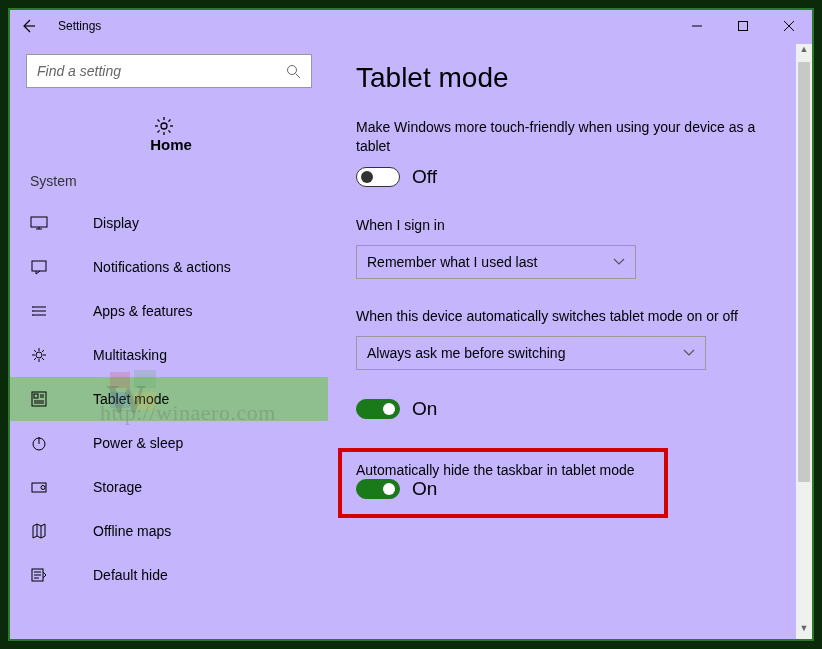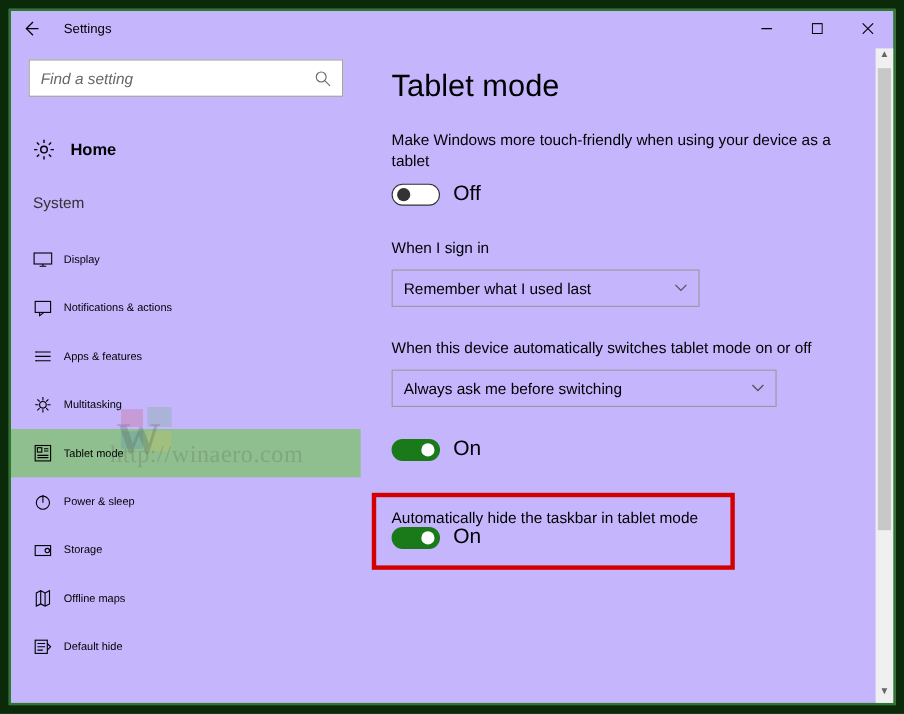--- a/index.html
+++ b/index.html
@@ -25,52 +25,52 @@
   .titlebar {
     height: 32px;
     display: flex;
     align-items: center;
     padding: 0 0 0 10px;
   }
   .titlebar .back { width: 28px; text-align: center; font-size: 14px; cursor: default; }
   .titlebar .title { margin-left: 10px; font-size: 12px; flex: 1; }
   .titlebar .winbtn { width: 46px; height: 32px; display: flex; align-items: center; justify-content: center; }
   .body { flex: 1; display: flex; min-height: 0; }
-  .sidebar { width: 318px; padding: 12px 0 0 0; display: flex; flex-direction: column; gap: 10px; }
+  .sidebar { width: 318px; padding: 12px 0 0 0; display: flex; flex-direction: column; }
   .searchwrap { margin: 0 16px 20px 16px; }
   .search {
     width: 100%; height: 34px;
     border: 1px solid #999;
     background: #fff;
     display: flex; align-items: center;
     padding: 0 10px;
   }
   .search span.ph { flex: 1; color: #666; font-style: italic; }
   .search .sicon { color: #666; }
   .home {
     display: flex; align-items: center;
     padding: 8px 16px 16px 20px;
-    font-weight: 600; font-size: 15px;
+    font-weight: 600; font-size: 15px; flex-direction: column;
   }
   .home .gear { margin-right: 14px; }
   .section-label {
     padding: 4px 16px 8px 20px;
     color: #333; font-size: 14px;
     margin-bottom: 4px;
   }
   .navlist { flex:1; overflow: auto; }
   .navitem {
     display: flex; align-items: center;
     height: 44px;
     padding: 0 16px 0 20px;
     cursor: default;
   }
   .navitem.selected { background: #8fbf8f; }
   .navitem .nicon { width: 28px; display: inline-flex; align-items: center; }
-  .navitem .nlabel { font-size: 10px; }
+  .navitem .nlabel { font-size: 14px; margin-left: 35px; }
   .content {
     flex: 1;
     padding: 20px 24px 0 28px;
     overflow: auto;
   }
   .content h1 { font-weight: 300; font-size: 28px; margin: 0 0 24px 0; }
   .block { margin-bottom: 28px; }
   .block .label { margin-bottom: 10px; line-height: 1.35; max-width: 420px; }
   .toggle-row { display: flex; align-items: center; }
   .toggle {

